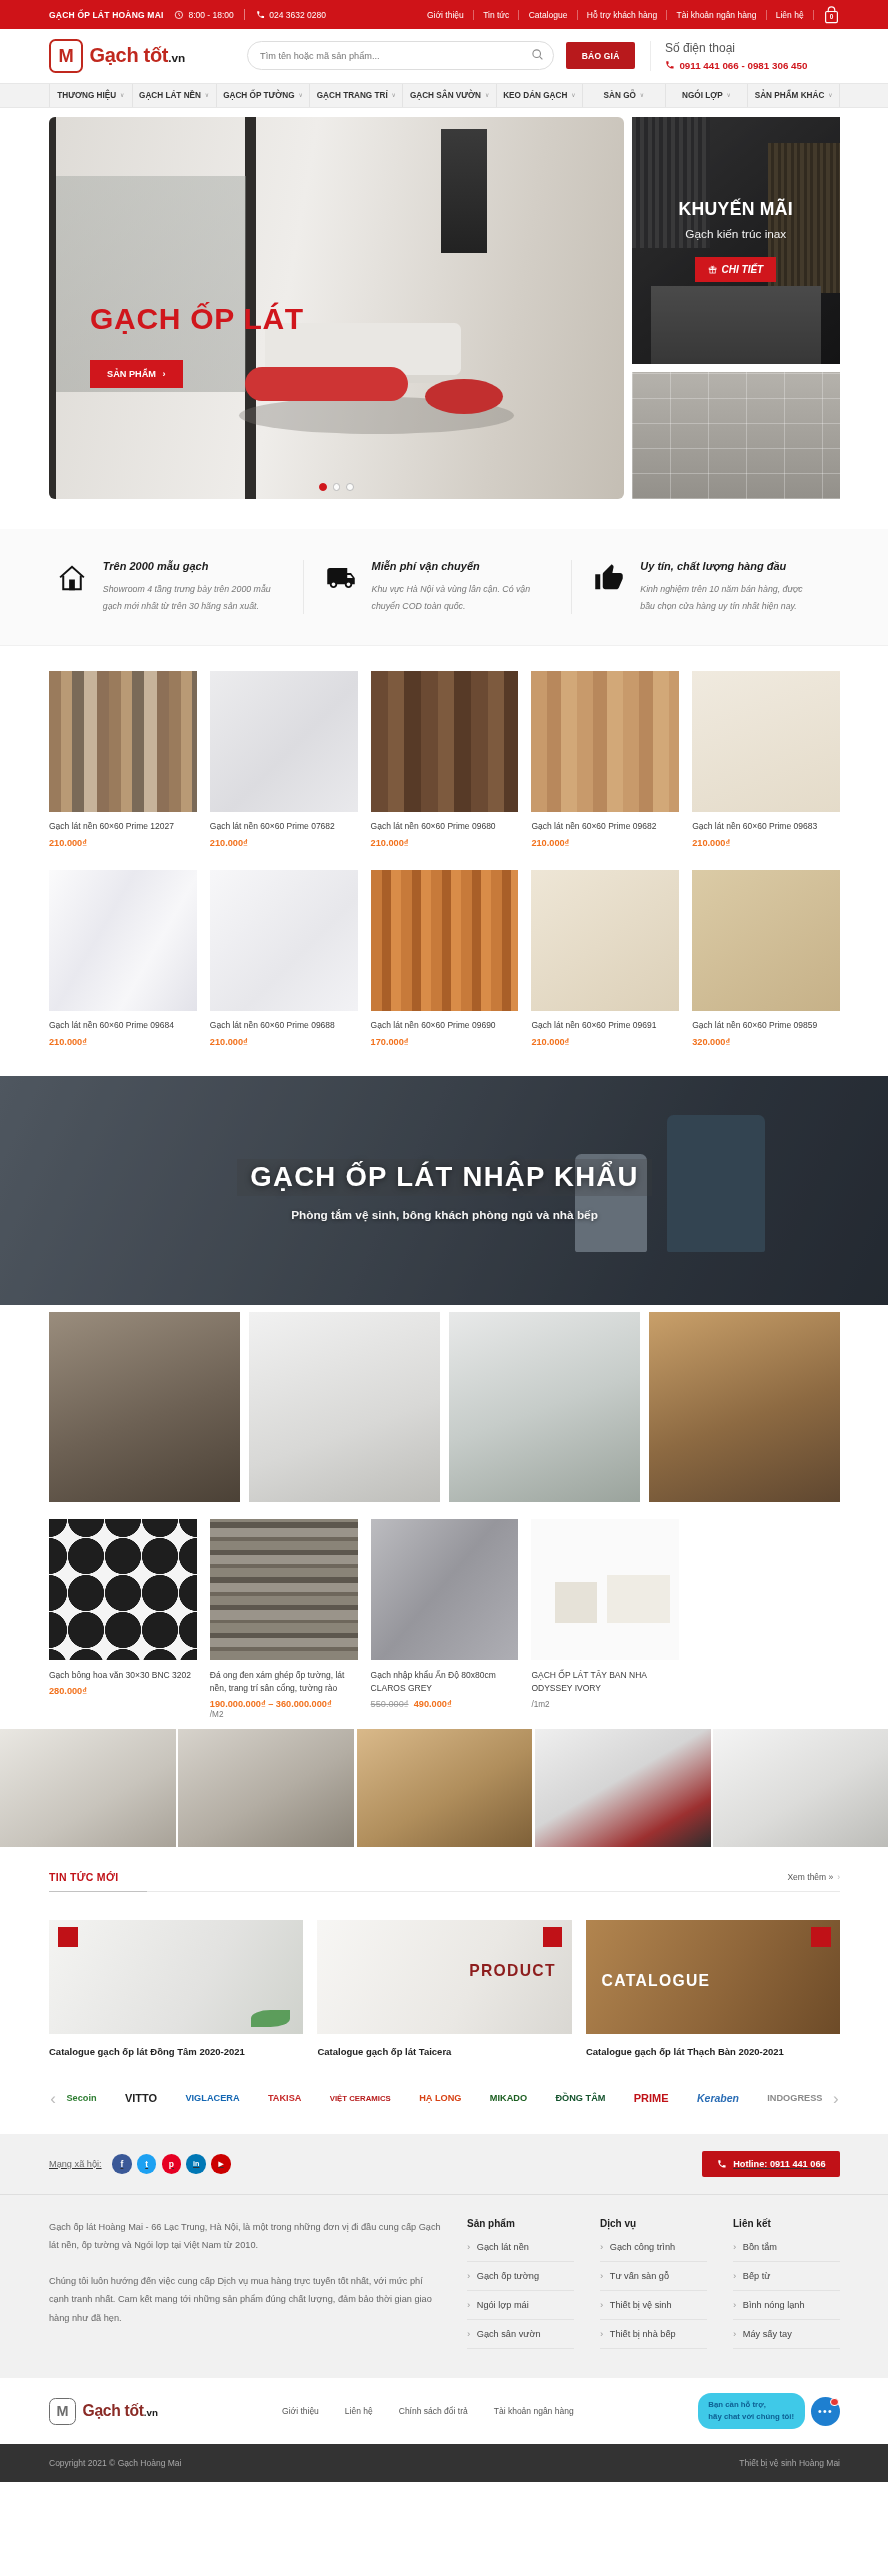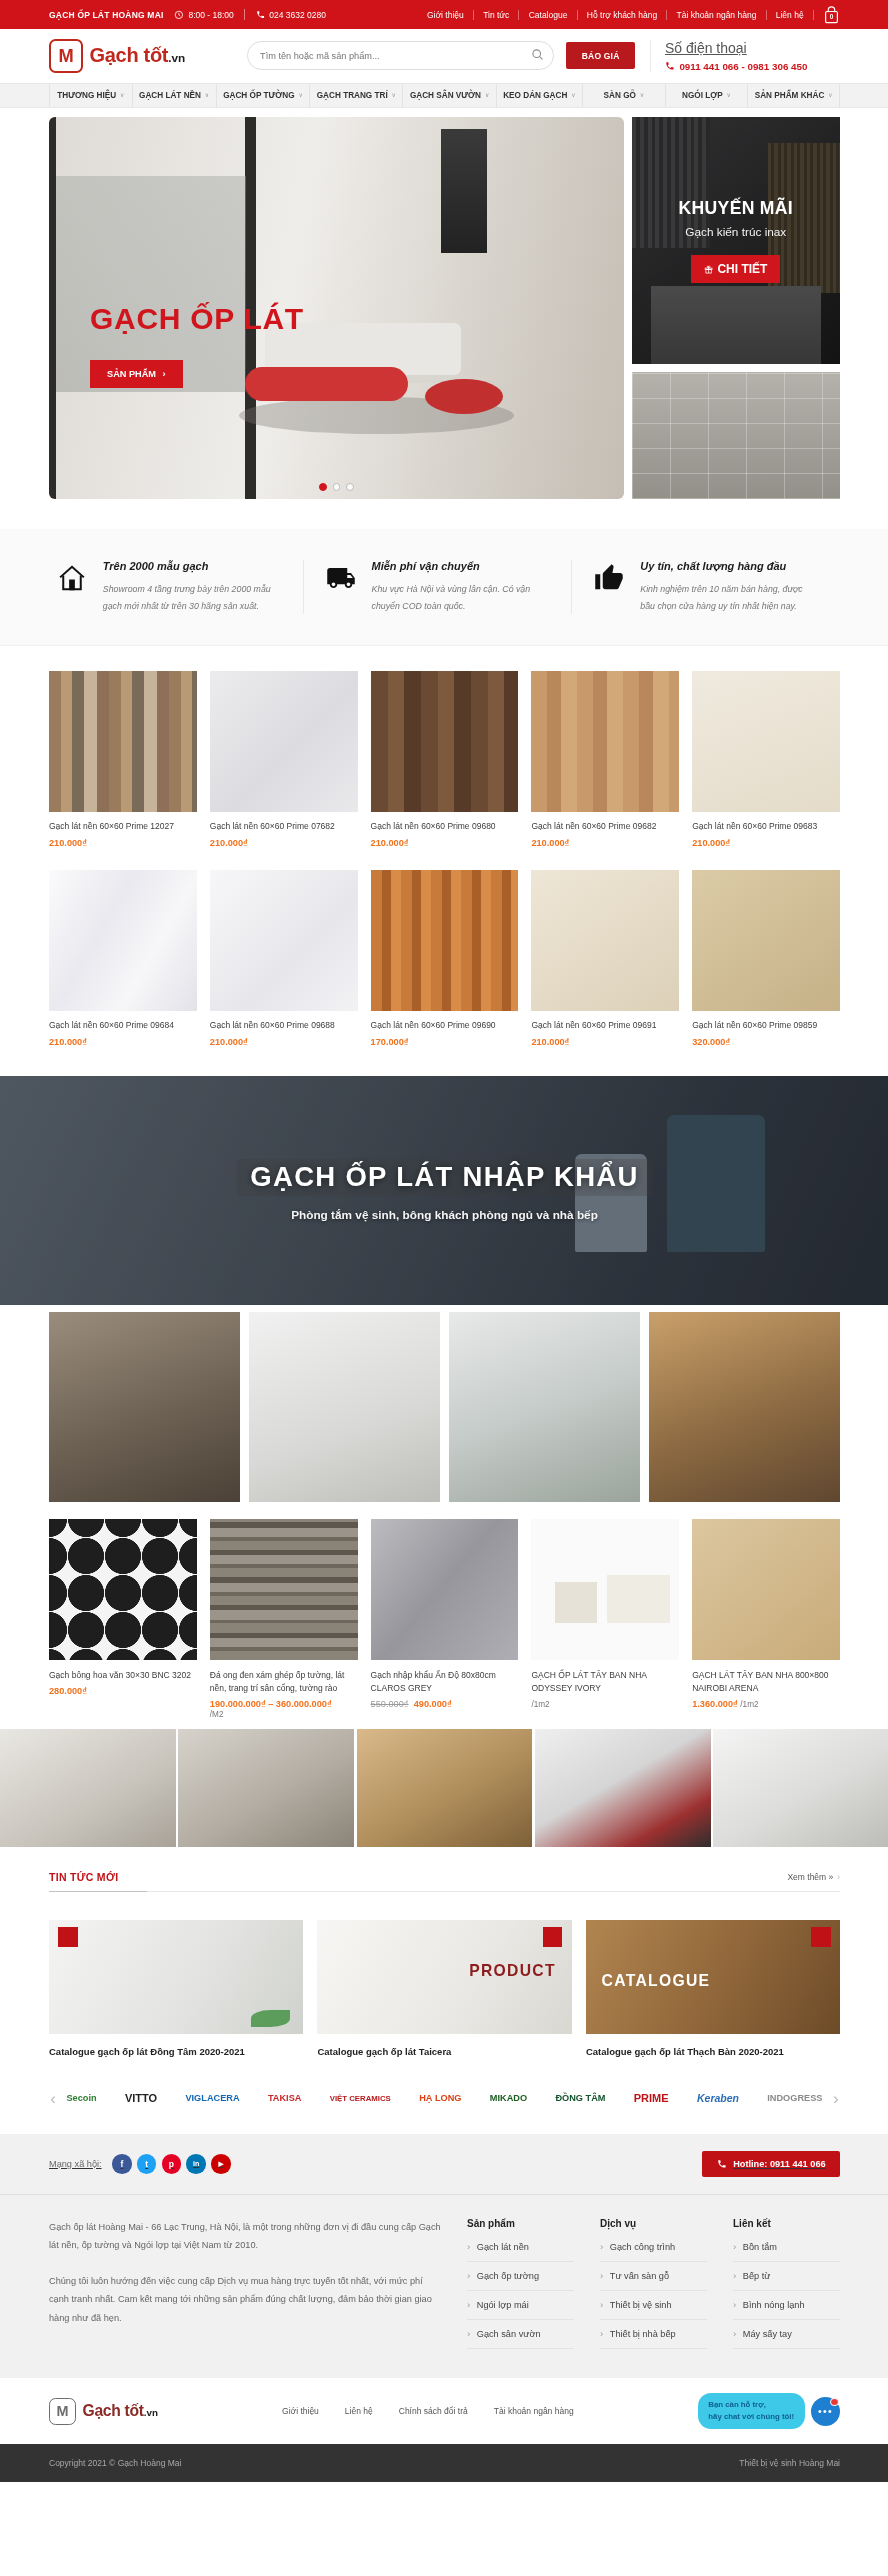--- a/index.html
+++ b/index.html
@@ -20,21 +20,21 @@
   .header{display:flex;align-items:center;padding:9.8px 49px;background:#fff;}
   .logo{display:flex;align-items:center;gap:6.5px;cursor:pointer;}
   .logo-box{width:30px;height:30px;border:2px solid #c0281e;border-radius:6.5px;display:flex;align-items:center;justify-content:center;font-size:18.3px;font-weight:bold;color:#c0281e;}
   .logo-text{font-size:20px;font-weight:bold;color:#c0281e;letter-spacing:-0.3px;}
   .logo-suffix{font-size:11.8px;font-weight:bold;color:#1c1c1c;}
   .search-wrap{position:relative;width:307px;margin-left:62px;}
   .search-input{width:100%;height:29px;border:0.7px solid #ddd;border-radius:14.4px;padding:0 30px 0 11.8px;font-size:9.2px;color:#555;background:#fff;outline:none;box-sizing:border-box;}
   .search-icon{position:absolute;right:9.8px;top:7.2px;}
   .quote-btn{margin-left:11.8px;background:#b8191c;color:#fff;border:none;font-weight:bold;font-size:8.5px;padding:8.5px 15.7px;border-radius:2px;cursor:pointer;letter-spacing:0.2px;}
   .phone-block{margin-left:14.4px;padding-left:14.4px;border-left:0.7px solid #ececec;}
-  .phone-label{font-size:14px;color:#555;margin-bottom:5px;text-decoration:underline;}
+  .phone-label{font-size:12px;color:#555;margin-bottom:5px;}
   .phone-numbers{display:flex;align-items:center;gap:4.6px;color:#d0161c;font-weight:bold;font-size:9.8px;}
   
   .nav{background:#f2f2f2;border-top:0.7px solid #e7e7e7;border-bottom:0.7px solid #e7e7e7;}
   .nav-inner{display:flex;align-items:stretch;justify-content:space-between;}
   .nav-item{display:flex;align-items:center;gap:3.9px;font-size:8.2px;font-weight:bold;color:#333;padding:7.2px 6.5px;cursor:pointer;border-right:0.7px solid #e3e3e3;flex:1;justify-content:center;white-space:nowrap;}
   .nav-item:first-child{border-left:0.7px solid #e3e3e3;}
   .chev{font-size:5.9px;color:#999;font-weight:normal;}
   
   .hero{display:flex;gap:7.8px;margin-top:9.2px;}
   .hero-main{position:relative;width:575px;height:382px;overflow:hidden;background:linear-gradient(100deg,#dedbd6 0%,#efedea 42%,#d3cec6 78%,#c4beb4 100%);border-radius:6px;}
@@ -53,21 +53,21 @@
   .dot.active{background:#d0161c;border-color:#d0161c;}
   .hero-side{display:flex;flex-direction:column;gap:7.8px;width:208px;}
   .promo{position:relative;height:247px;background:linear-gradient(140deg,#4a4a4c 0%,#2b2b2d 55%,#141416 100%);overflow:hidden;}
   .bldg{position:absolute;background:repeating-linear-gradient(90deg,#58585a 0 3.9px,#3a3a3c 3.9px 7.8px);}
   .bldg.b1{left:0;top:0;width:78px;height:131px;}
   .bldg.b2{right:0;top:26px;width:72px;height:150px;background:repeating-linear-gradient(90deg,#6b5a3e 0 3.3px,#4a3d28 3.3px 6.5px);}
   .bldg.b3{left:19.6px;bottom:0;width:170px;height:78px;background:linear-gradient(#777,#555);}
   .promo-overlay{position:absolute;inset:0;background:rgba(20,20,20,.45);display:flex;flex-direction:column;align-items:center;justify-content:center;gap:6.5px;}
   .promo-title{color:#fff;font-size:17.6px;font-weight:800;letter-spacing:0.3px;}
   .promo-sub{color:#f2f2f2;font-size:11.8px;}
-  .promo-btn{margin-top:9.2px;background:#d0161c;color:#fff;border:none;font-weight:bold;font-size:12px;padding:7.2px 13px;cursor:pointer;display:flex;align-items:center;gap:4px;}
+  .promo-btn{margin-top:9.2px;background:#d0161c;color:#fff;border:none;font-weight:bold;font-size:10px;padding:7.2px 13px;cursor:pointer;display:flex;align-items:center;gap:4px;font-style:italic;}
   .promo-tile{height:127px;background:linear-gradient(180deg,#b5b2ac,#93908a),#a8a49e;position:relative;overflow:hidden;}
   .promo-tile:after{content:"";position:absolute;inset:0;background:repeating-linear-gradient(0deg,rgba(255,255,255,.28) 0 0.7px,transparent 0.7px 25px),repeating-linear-gradient(90deg,rgba(255,255,255,.28) 0 0.7px,transparent 0.7px 38px);}
   
   .features{background:#fafafa;border-bottom:0.7px solid #f0f0f0;margin-top:30px;}
   .features-inner{display:flex;padding:31px 0;}
   .feature{flex:1;display:flex;gap:13px;padding:0 22px;border-left:0.7px solid #e8e8e8;}
   .feature:first-child{border-left:none;padding-left:7.8px;}
   .f-icon{flex:0 0 33px;padding-top:2.6px;}
   .f-title{font-size:11px;font-weight:bold;font-style:italic;color:#1c1c1c;margin:0 0 9.2px 0;}
   .f-desc{font-size:8.8px;font-style:italic;color:#777;line-height:1.85;margin:0;}
@@ -456,25 +456,20 @@
   <div class="pcard">
     <div class="pimg sw-marble-grey"></div>
     <div class="pname">Gạch nhập khẩu Ấn Độ 80x80cm CLAROS GREY</div>
     <div class="pprice"><span class="pold">550.000₫</span><span>490.000₫</span></div>
   </div>
   <div class="pcard">
     <div class="pimg sw-sample-white"></div>
     <div class="pname">GẠCH ỐP LÁT TÂY BAN NHA ODYSSEY IVORY</div>
     <div class="pprice"><span class="punit">/1m2</span></div>
   </div>
-  <div class="pcard">
-    <div class="pimg sw-marble-beige"></div>
-    <div class="pname">GẠCH LÁT TÂY BAN NHA 800×800 NAIROBI ARENA</div>
-    <div class="pprice"><span>1.360.000₫</span> <span class="punit">/1m2</span></div>
-  </div>
 </div>
 
 <div class="gallery5">
   <div class="gimg g5"></div>
   <div class="gimg g6"></div>
   <div class="gimg g7"></div>
   <div class="gimg g8"></div>
   <div class="gimg g9"></div>
 </div>
 

